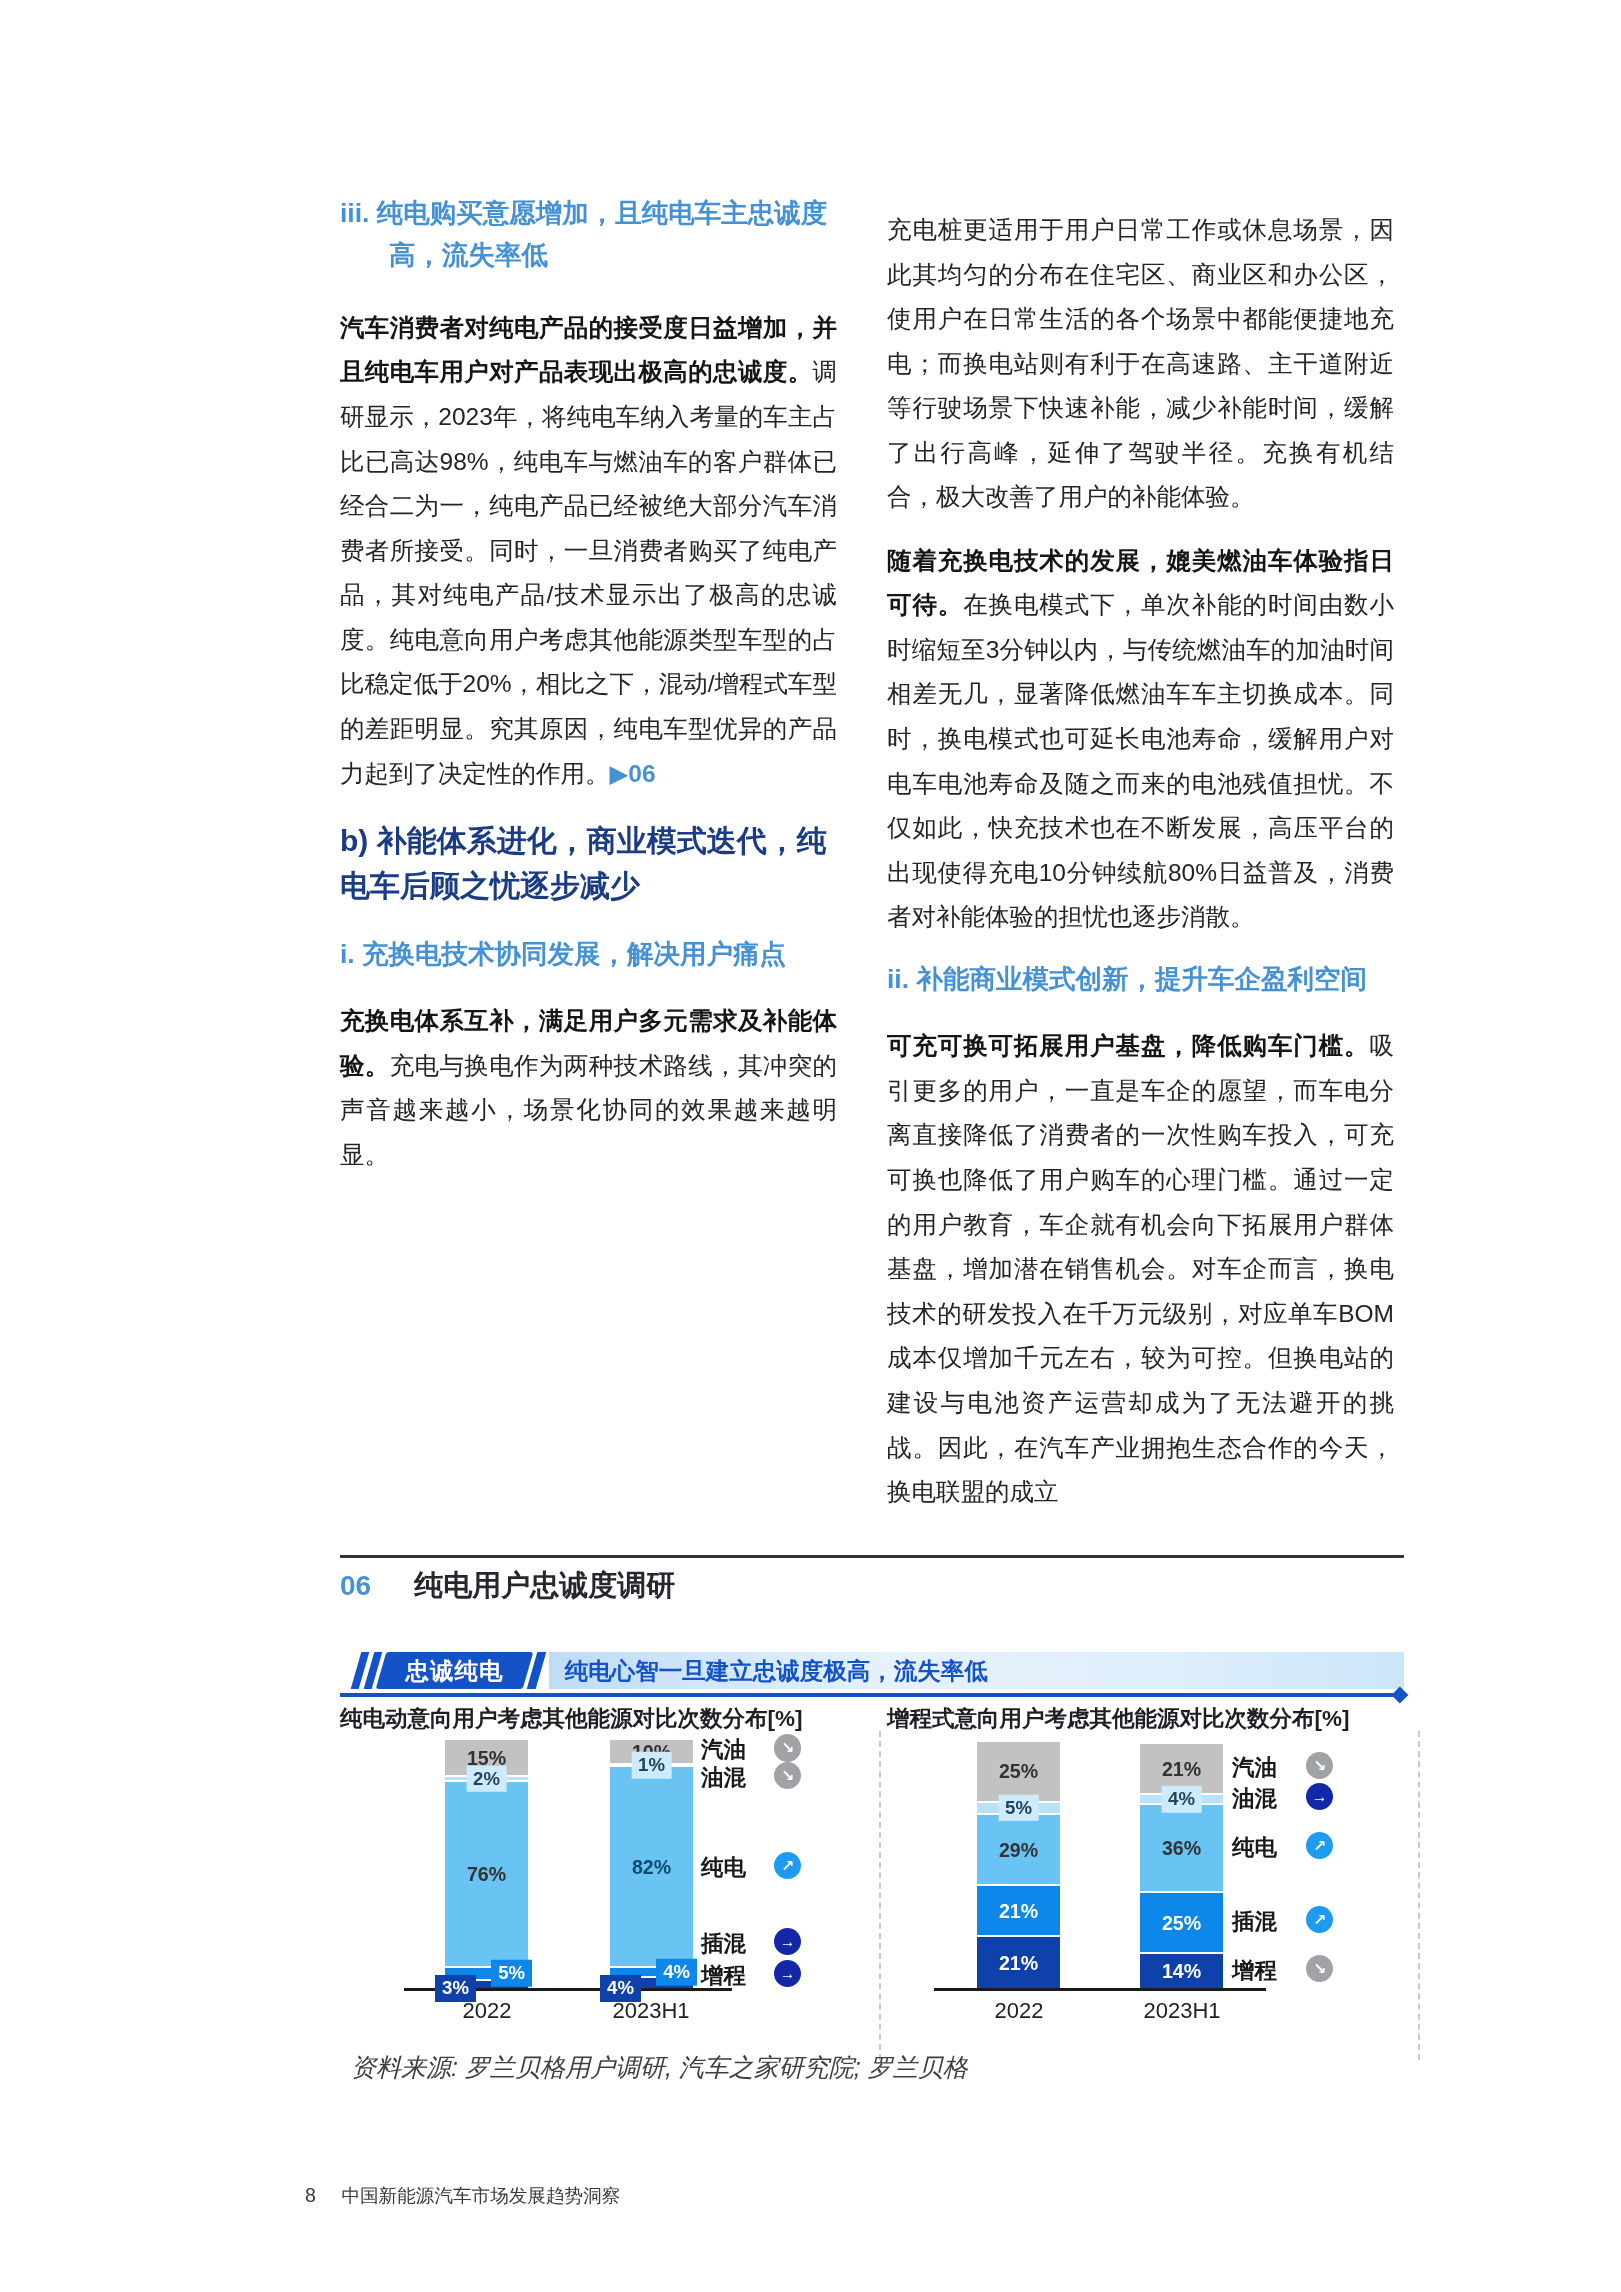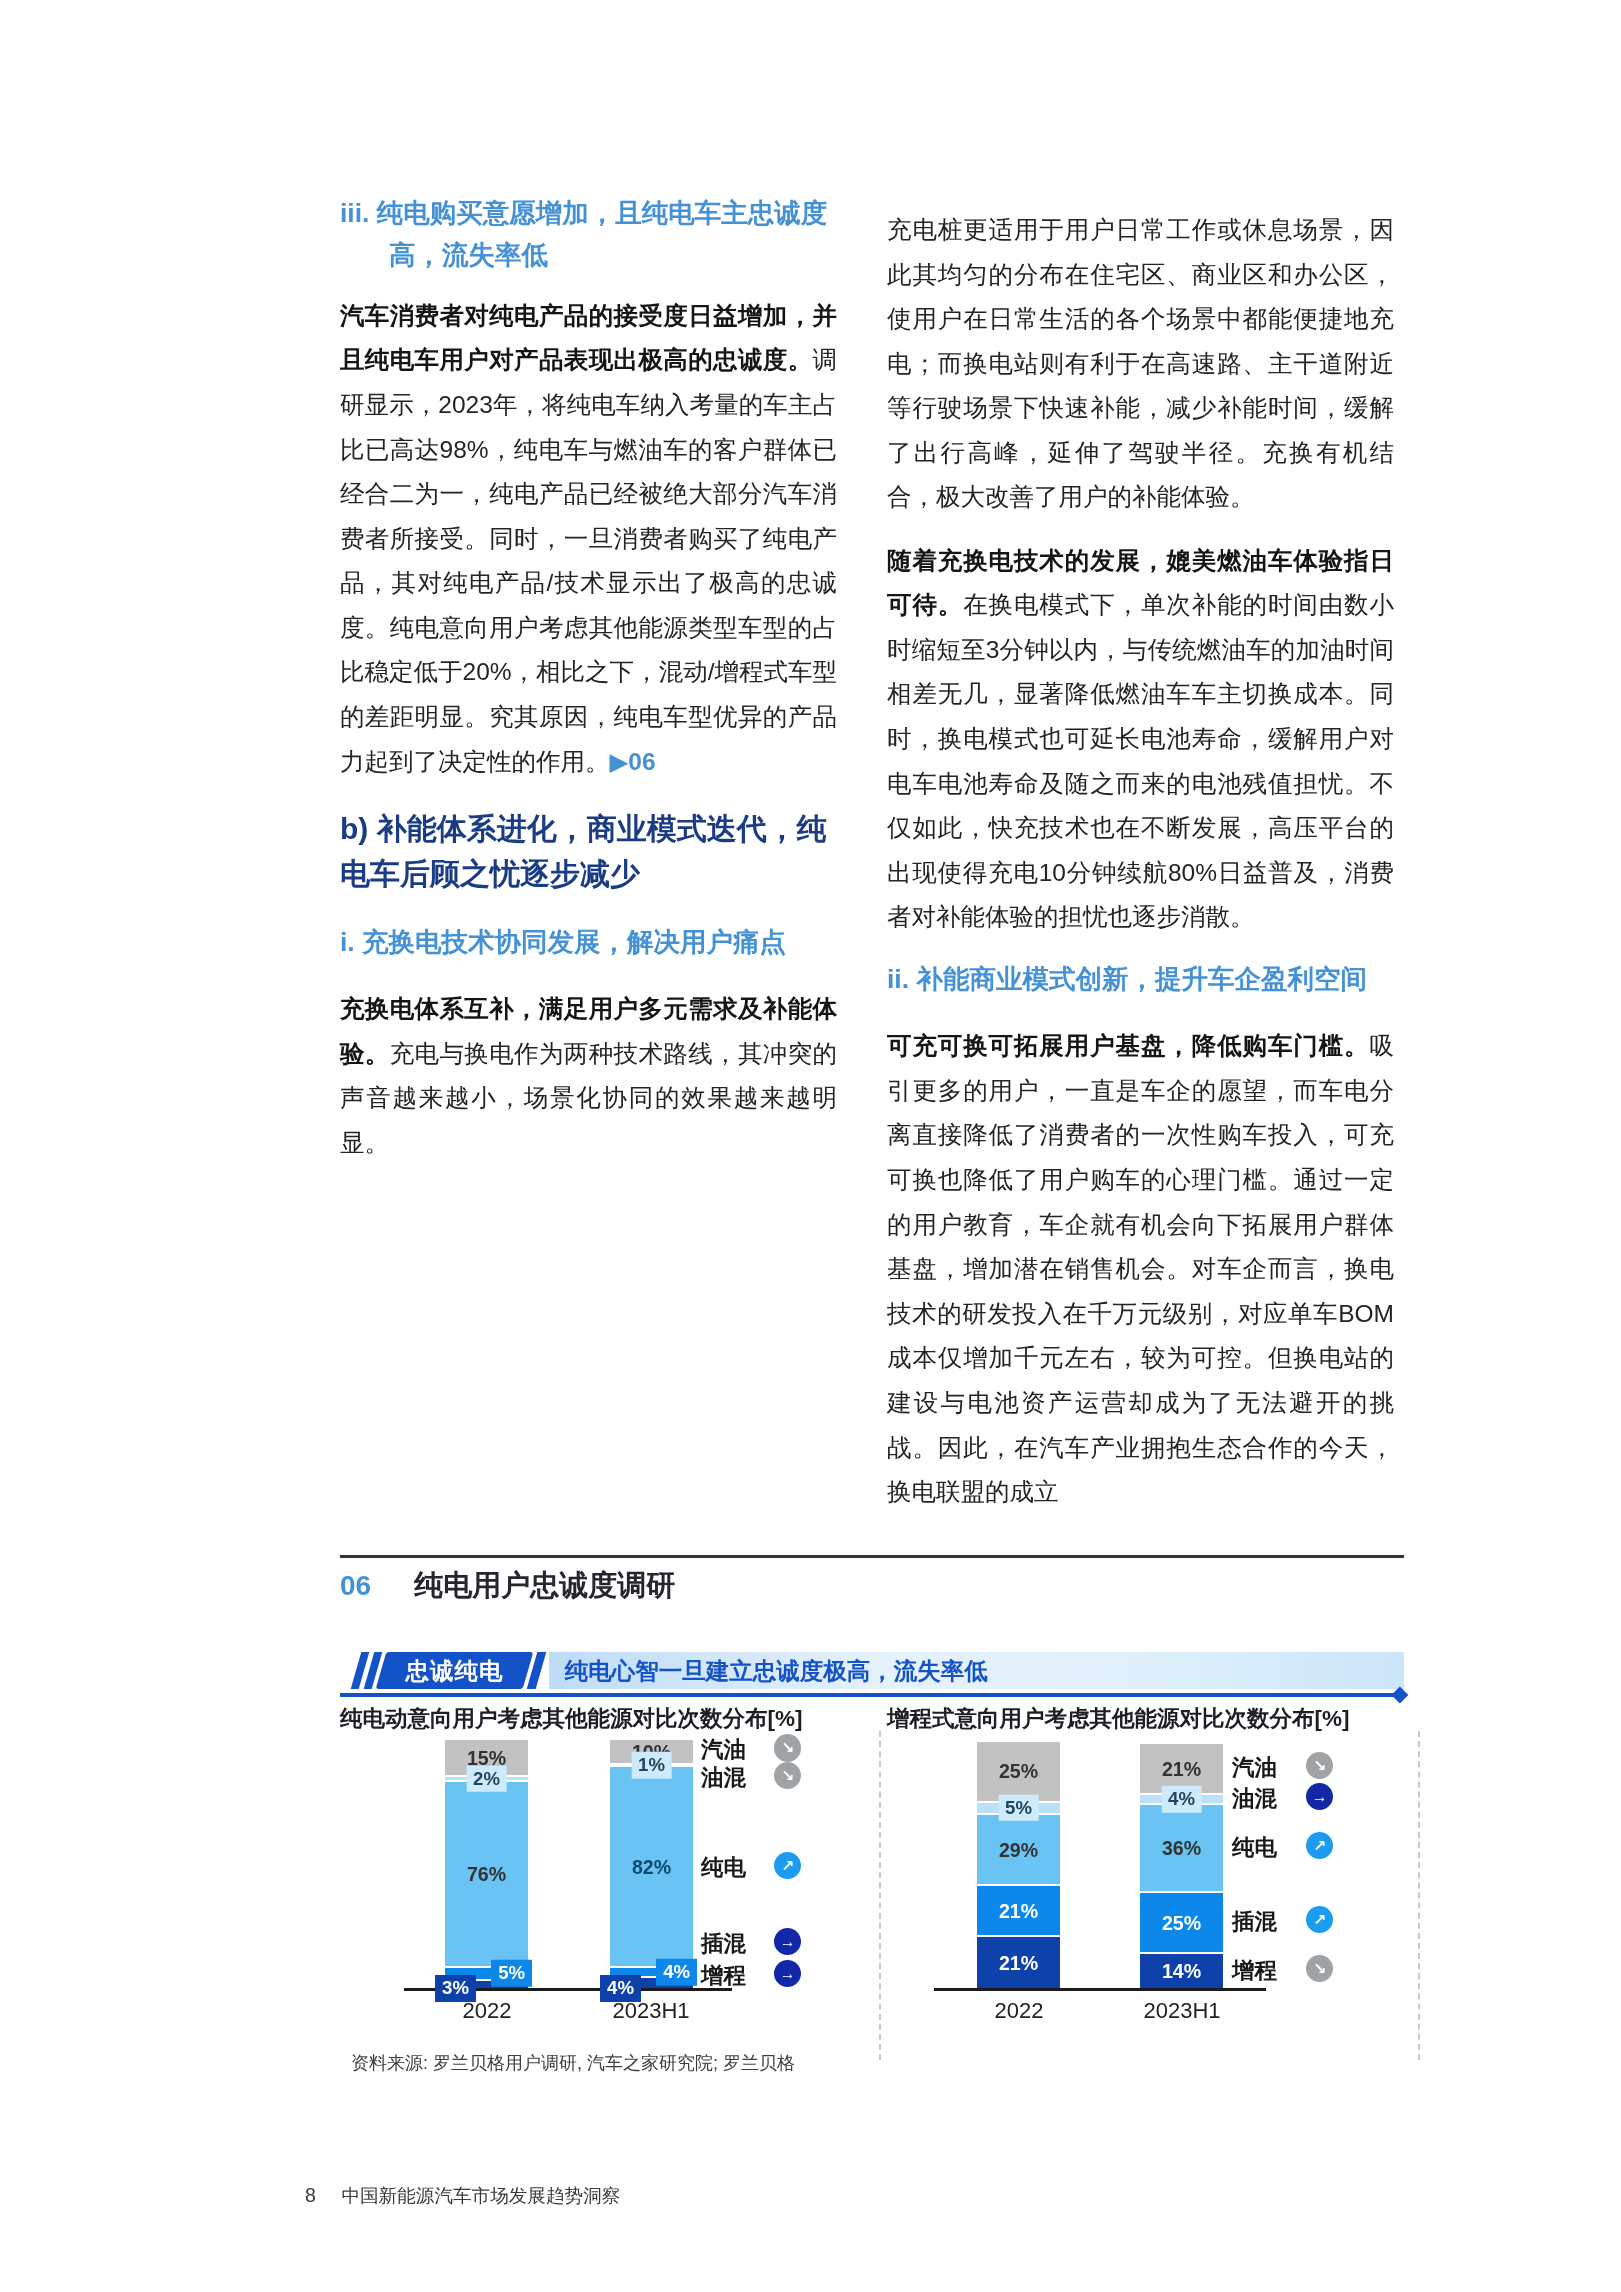--- a/index.html
+++ b/index.html
@@ -8,21 +8,21 @@
     font-family:"Liberation Sans","DejaVu Sans",sans-serif;color:#242424;
   }
   .abs{position:absolute;}
   
   .col{position:absolute;width:497px;font-size:24.5px;line-height:1.82;text-align:justify;}
   #col-left{left:340px;top:192px;}
   #col-right{left:887px;top:208px;width:507px;}
   .col p{margin:0 0 18.6px 0;}
   .col p b{color:#151515;}
   .h-blue{color:#4491D6;font-weight:bold;font-size:26.5px;line-height:1.6;text-align:left;}
-  .h-iii{padding-left:49px;text-indent:-49px;margin:0 0 17px 0;}
+  .h-iii{padding-left:49px;text-indent:-49px;margin:0 0 29px 0;}
   .h-sub{margin:15.7px 0 23.5px 0;}
   .h-navy{color:#1A3C85;font-weight:bold;font-size:30px;line-height:1.5;margin:21.6px 0 25.5px 0;text-align:left;}
   .ref{color:#4491D6;font-weight:bold;white-space:nowrap;}
   
   #fig-rule{left:340px;top:1555px;width:1064px;height:2.9px;background:#33333B;}
   #fig-head{left:340px;top:1566px;display:flex;gap:43px;align-items:baseline;}
   #fig-num{color:#4491D6;font-size:28px;font-weight:bold;}
   #fig-title{color:#26262E;font-size:29px;font-weight:bold;}
   #ribbon{left:340px;top:1652px;width:1064px;height:37px;}
   .slash{position:absolute;top:0;bottom:0;width:7.8px;background:#1452C8;transform:skewX(-16deg);}
@@ -54,21 +54,21 @@
   .chip-center{left:50%;top:50%;transform:translate(-50%,-50%);}
   .chip-right{right:-3.9px;top:50%;transform:translateY(-50%);}
   .chip-left{left:-9.8px;bottom:-13.7px;}
   .x-label{position:absolute;top:257px;transform:translateX(-50%);font-size:22px;color:#222;}
   .legend-row{position:absolute;height:29px;}
   .legend-label{font-size:22.5px;font-weight:bold;color:#191919;}
   .t-icon{position:absolute;top:0;width:27.4px;height:27.4px;border-radius:50%;color:#fff;
        display:flex;align-items:center;justify-content:center;font-size:15.7px;font-weight:bold;}
   .dash-divider{position:absolute;top:1731px;height:329px;width:0;border-left:2px dashed #C9C9C9;}
   #divider-mid{left:879px;} #divider-right{left:1418px;}
-  #source{left:351px;top:2051px;font-size:18px;color:#3E3E3E;}
+  #source{left:351px;top:2051px;font-size:25px;color:#3E3E3E;font-style:italic;}
   #footer{left:305px;top:2183px;display:flex;gap:25.5px;align-items:baseline;font-size:18.6px;color:#3A3A3A;}
   #footer .pg{font-size:19.6px;}
 </style>
 </head>
 <body>
 
 <div class="col" id="col-left">
   <div class="h-blue h-iii">iii. 纯电购买意愿增加，且纯电车主忠诚度高，流失率低</div>
   <p><b>汽车消费者对纯电产品的接受度日益增加，并且纯电车用户对产品表现出极高的忠诚度。</b><span>调研显示，2023年，将纯电车纳入考量的车主占比已高达98%，纯电车与燃油车的客户群体已经合二为一，纯电产品已经被绝大部分汽车消费者所接受。同时，一旦消费者购买了纯电产品，其对纯电产品/技术显示出了极高的忠诚度。纯电意向用户考虑其他能源类型车型的占比稳定低于20%，相比之下，混动/增程式车型的差距明显。究其原因，纯电车型优异的产品力起到了决定性的作用。</span><span class="ref">▶06</span></p>
   <div class="h-navy">b) 补能体系进化，商业模式迭代，纯电车后顾之忧逐步减少</div>

